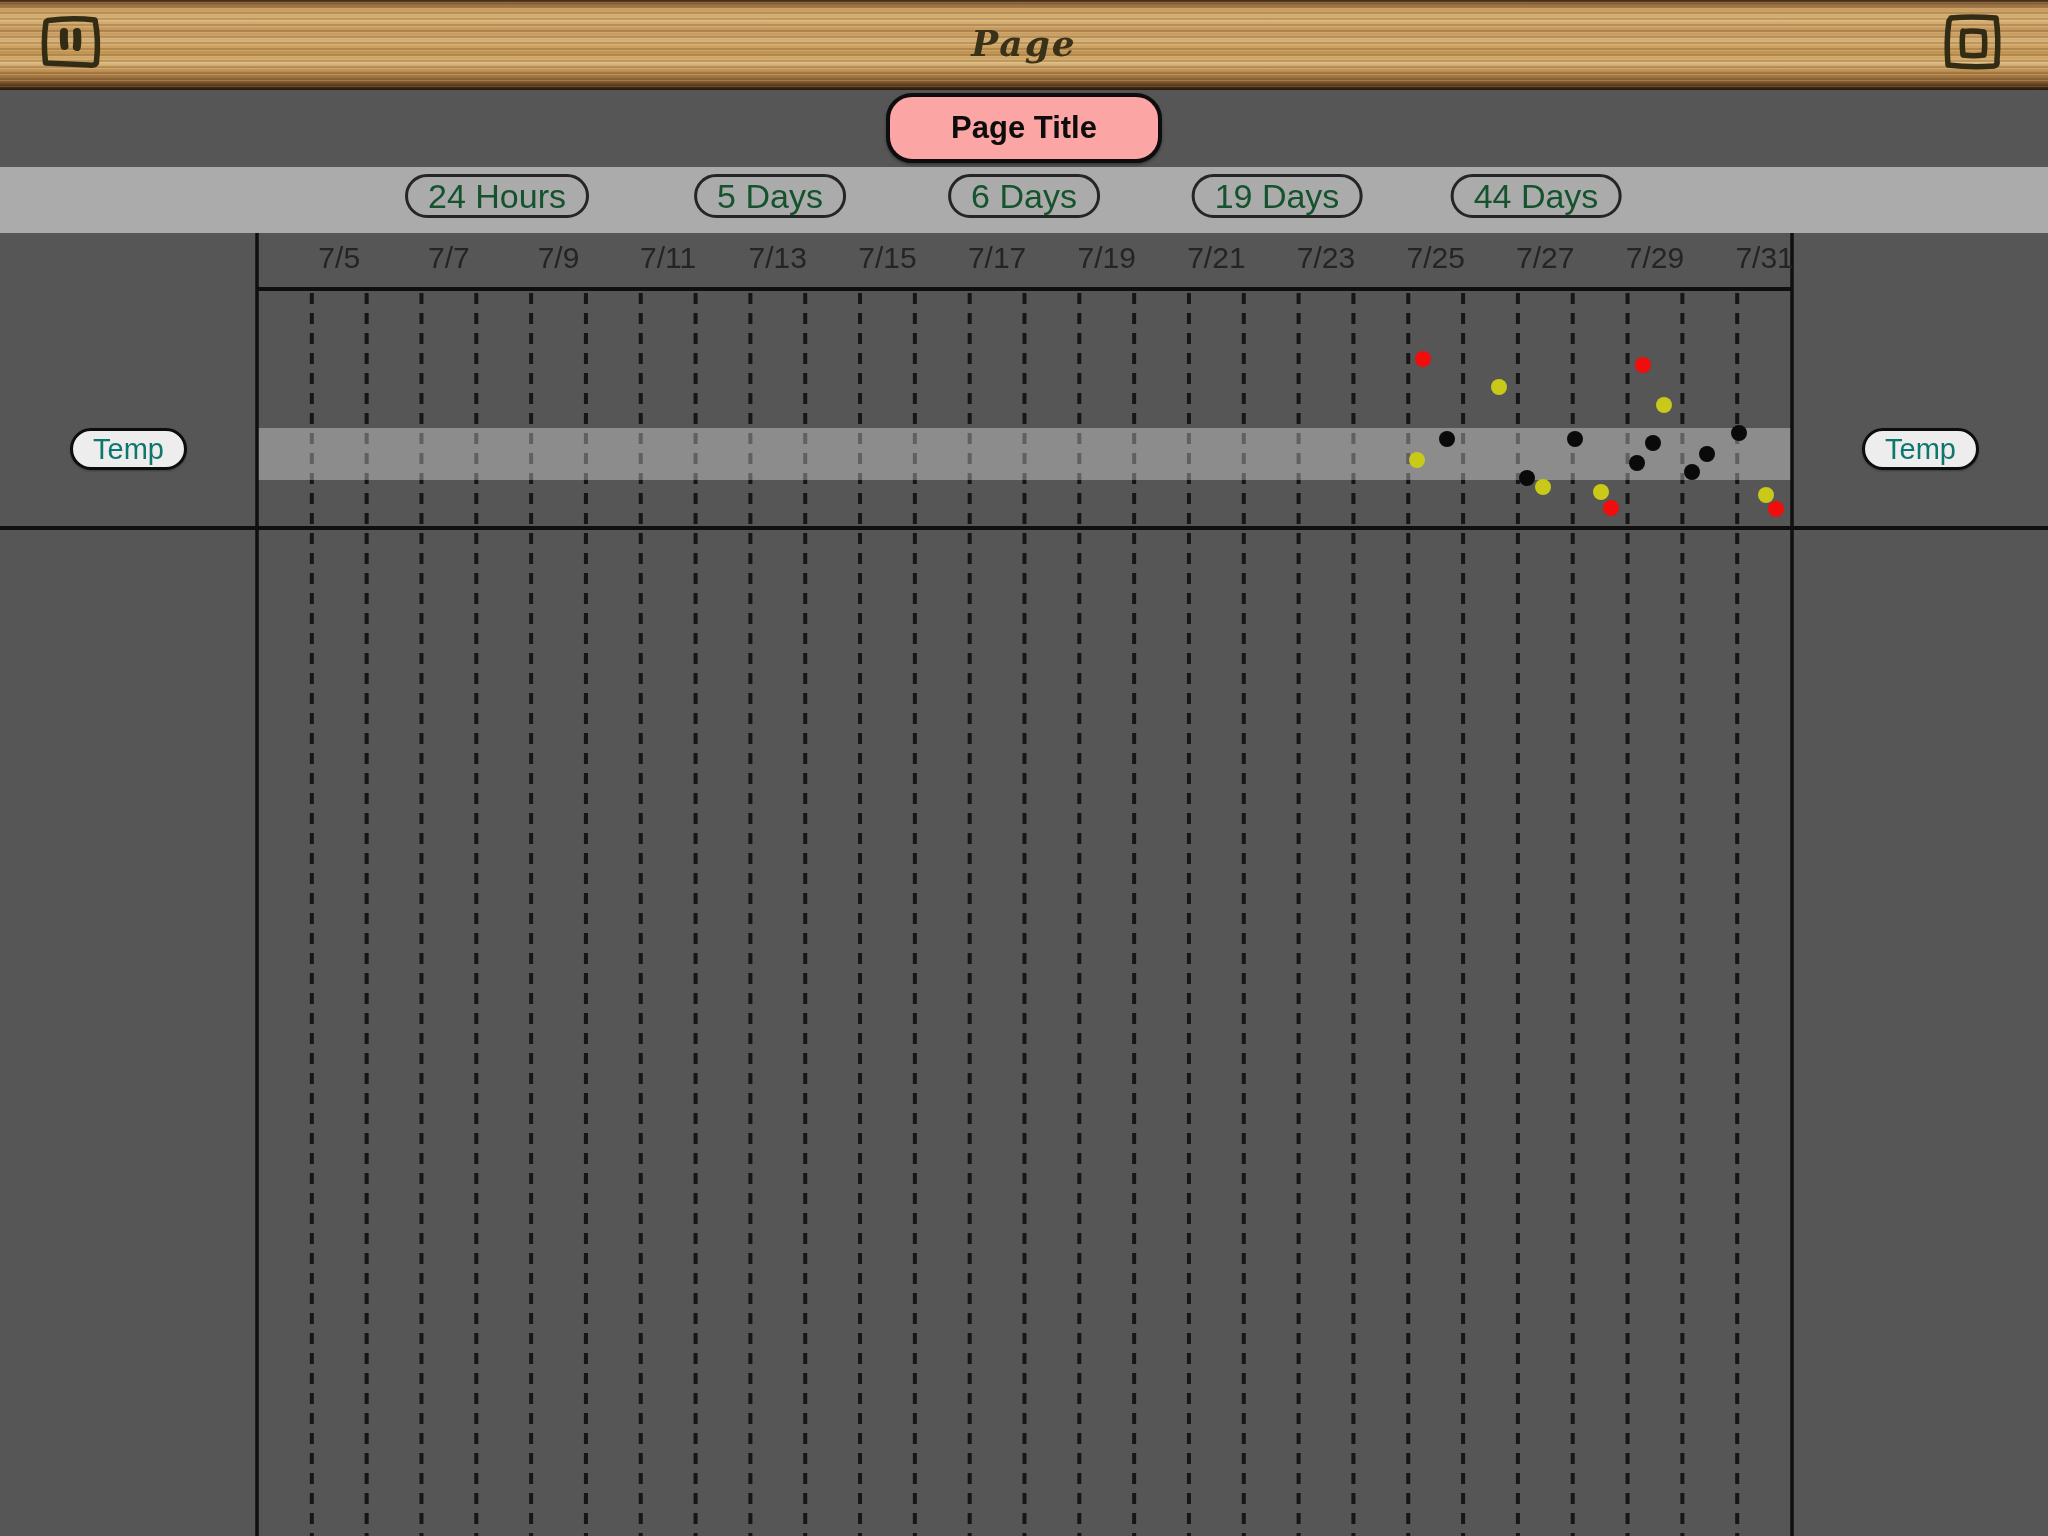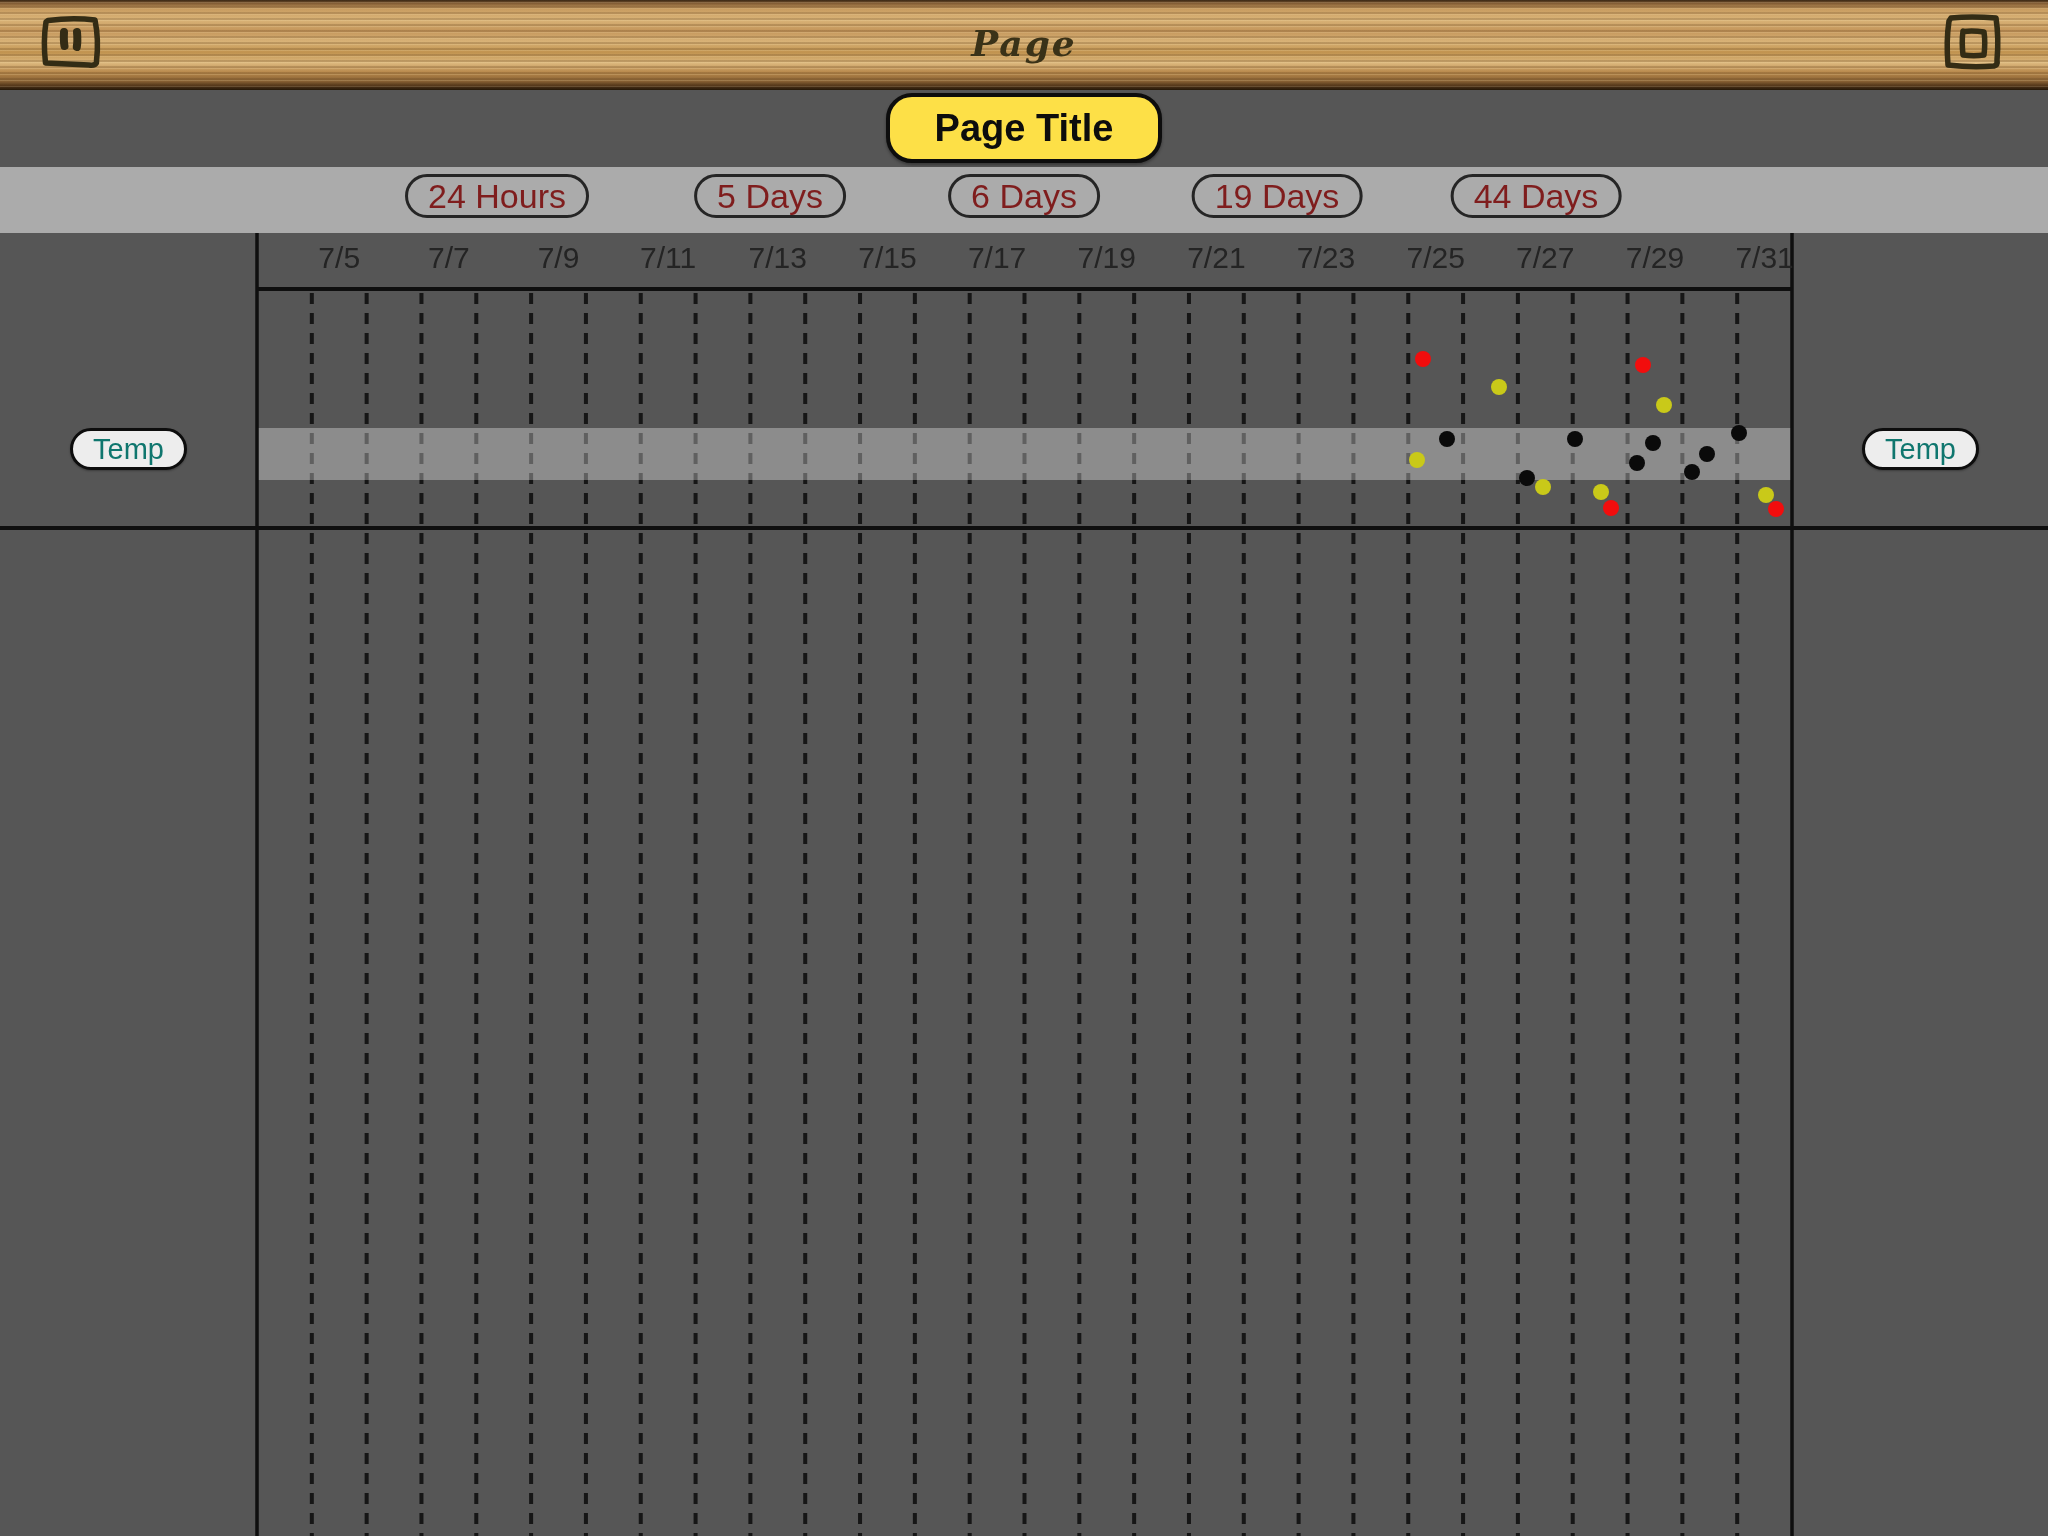--- a/index.html
+++ b/index.html
@@ -39,38 +39,38 @@
   }
 
   
   .page-title-row{
     position:absolute;left:0;top:90px;width:2048px;height:77px;
     background:#565656;
   }
   .page-title{
     position:absolute;left:1024px;top:3px;transform:translateX(-50%);
     min-width:200px;height:62px;padding:0 34px;
-    background:#fde047;border:4px solid #0d0d0d;border-radius:26px;
+    background:#fca5a5;border:4px solid #0d0d0d;border-radius:26px;
     display:flex;align-items:center;justify-content:center;
-    font-size:38px;font-weight:bold;color:#0d0d0d;
+    font-size:31px;font-weight:bold;color:#0d0d0d;
     box-shadow:0 2px 3px rgba(0,0,0,0.35);
     cursor:pointer;white-space:nowrap;
   }
 
   
   .range-bar{
     position:absolute;left:0;top:167px;width:2048px;height:66px;
     background:#ababab;
   }
   .range-btn{
     position:absolute;top:7px;transform:translateX(-50%);
     height:44px;padding:0 20px;
     background:transparent;border:3px solid #252525;border-radius:23px;
     display:flex;align-items:center;justify-content:center;
-    font-size:34px;font-weight:400;color:#7f1d1d;
+    font-size:34px;font-weight:400;color:#14532d;
     cursor:pointer;white-space:nowrap;
   }
 
   
   #chart{position:absolute;left:0;top:0;width:2048px;height:1536px;}
   #chart text{
     font-family:"Liberation Sans",sans-serif;font-size:30px;fill:#242424;
   }
 
   

